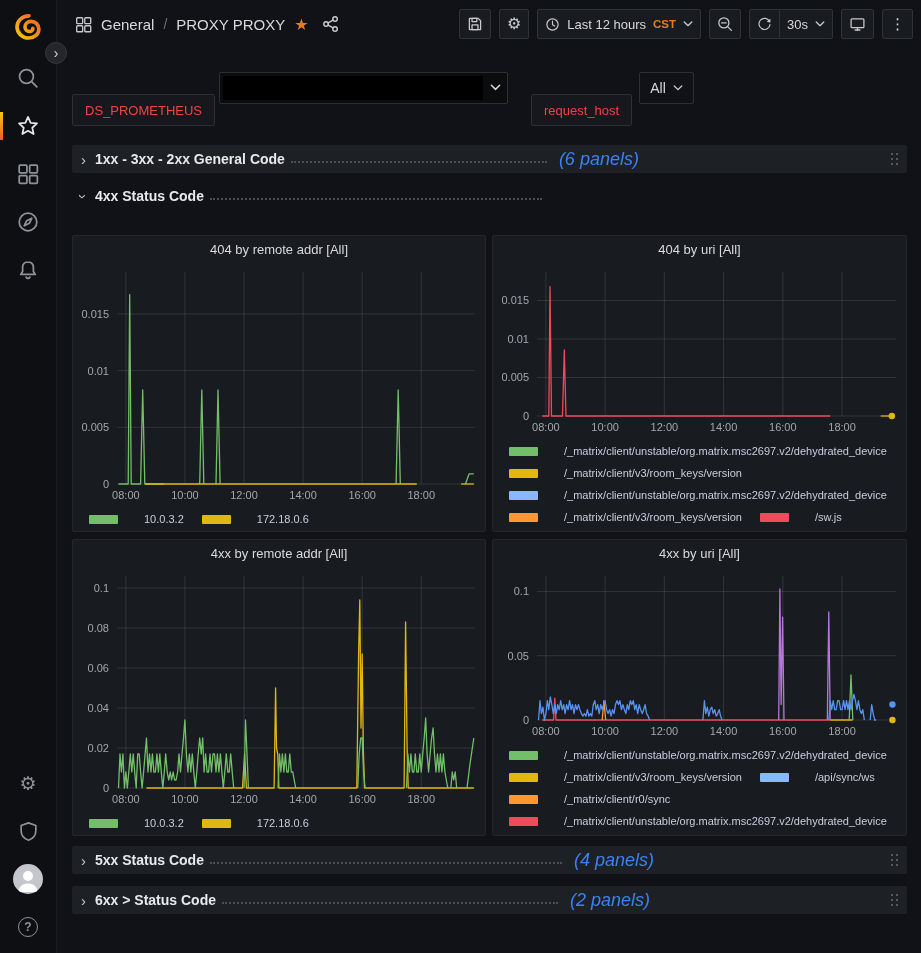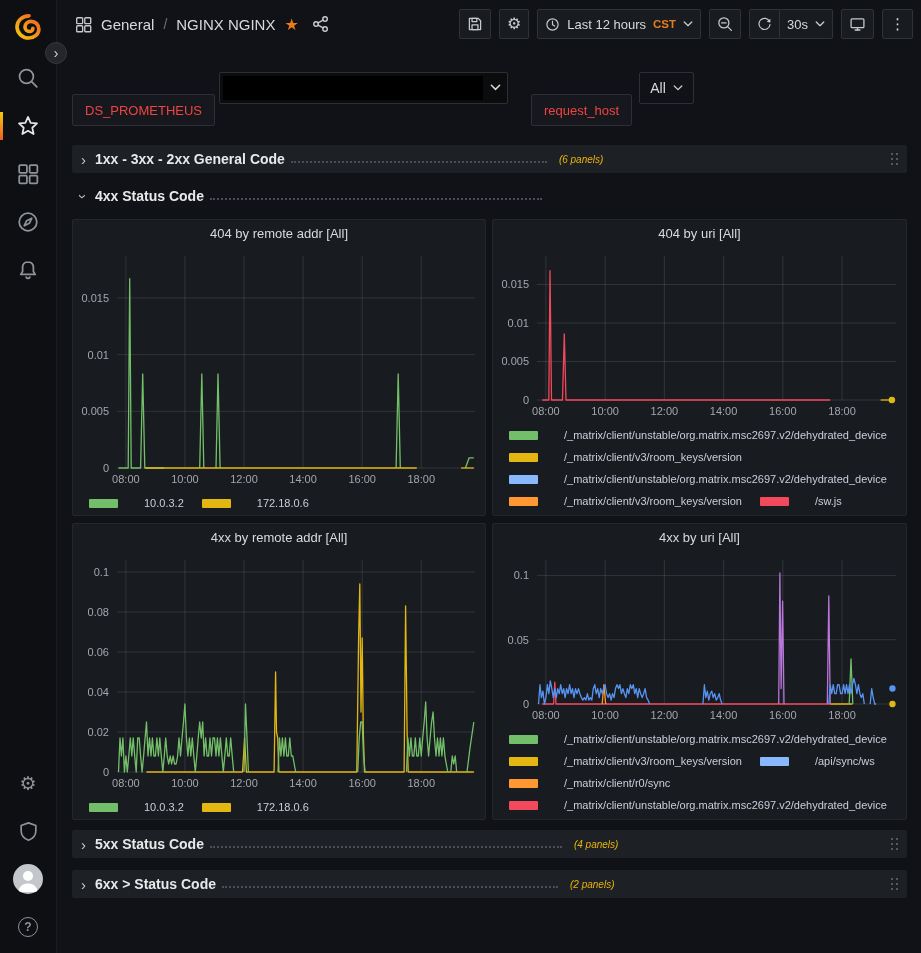--- a/index.html
+++ b/index.html
@@ -53,27 +53,27 @@
   .var-input .caret { position:absolute; right:6px; top:10px; }
   .allsel { height:32px; padding:0 10px; margin-left:7px; display:flex; align-items:center; gap:7px;
     background:#111217; border:1px solid #2c3036; border-radius:2px; color:#d8d9da; font-size:14px; cursor:pointer; }
   .rh-btn { margin-left:23px; }
 
   
   .dash { flex:1; padding:9px 14px 0 15px; overflow:hidden; }
   .row-head { display:flex; align-items:center; height:28px; padding:0 9px; margin-bottom:12px;
     border-radius:2px; cursor:pointer; }
   .row-head.collapsed { background:#1d2025; }
-  .row-head.expanded { padding-left:9px; margin-bottom:12px; height:22px; }
+  .row-head.expanded { padding-left:9px; margin-bottom:28px; height:22px; }
   .rchev { color:#c7c9cc; font-size:15px; margin-right:9px; line-height:1; }
   .rchev.down { display:inline-block; transform:rotate(90deg); }
   .rtitle { color:#e8e9ea; font-size:14px; font-weight:bold; white-space:nowrap; }
   .leader { height:12px; border-bottom:2px dotted #4b4e55; margin-left:6px; align-self:center;
     transform:translateY(-2px); }
-  .rcount { color:#eab308; font-size:10px; font-style:italic; margin-left:12px; white-space:nowrap; }
+  .rcount { color:#3b82f6; font-size:18px; font-style:italic; margin-left:12px; white-space:nowrap; }
   .drag { display:grid; grid-template-columns:repeat(2,2px); grid-auto-rows:2px; gap:3px;
     margin-left:auto; cursor:grab; }
   .drag i { width:2px; height:2px; background:#6a6e75; border-radius:50%; }
 
   .panels { display:grid; grid-template-columns:414px 415px; gap:7px 6px; margin-bottom:10px;border-radius:32px; }
   .panel { height:297px; background:#181b1f; border:1px solid #23262b; border-radius:2px;
     overflow:hidden; display:flex; flex-direction:column; }
   .panel h2 { height:28px; line-height:28px; text-align:center; font-size:13px; font-weight:500;
     color:#d9dadd; cursor:pointer; white-space:nowrap; }
   .panel svg.chart { display:block; }
@@ -170,21 +170,21 @@
     <header class="topbar">
       <div class="crumbs">
         <svg width="17" height="17" viewBox="0 0 20 20" class="icon-stroke-light">
           <rect x="2" y="2" width="7" height="7" rx="1"></rect>
             <rect x="11.5" y="2" width="7" height="7" rx="1"></rect>
           <rect x="2" y="11.5" width="7" height="7" rx="1"></rect>
             <rect x="11.5" y="11.5" width="7" height="7" rx="1"></rect>
         </svg>
         <span class="crumb">General</span>
         <span class="crumb-sep">/</span>
-        <span class="crumb">NGINX NGINX</span>
+        <span class="crumb">PROXY PROXY</span>
         <span class="fav-star">★</span>
         <svg width="18" height="18" viewBox="0 0 20 20" class="icon-stroke-light" style="margin-left:4px;cursor:pointer">
           <circle cx="4.5" cy="10" r="2.5"></circle>
             <circle cx="14.5" cy="4.5" r="2.5"></circle>
             <circle cx="14.5" cy="15.5" r="2.5"></circle>
           <line x1="6.8" y1="8.8" x2="12.3" y2="5.6"></line>
             <line x1="6.8" y1="11.2" x2="12.3" y2="14.4"></line>
         </svg>
       </div>
 

